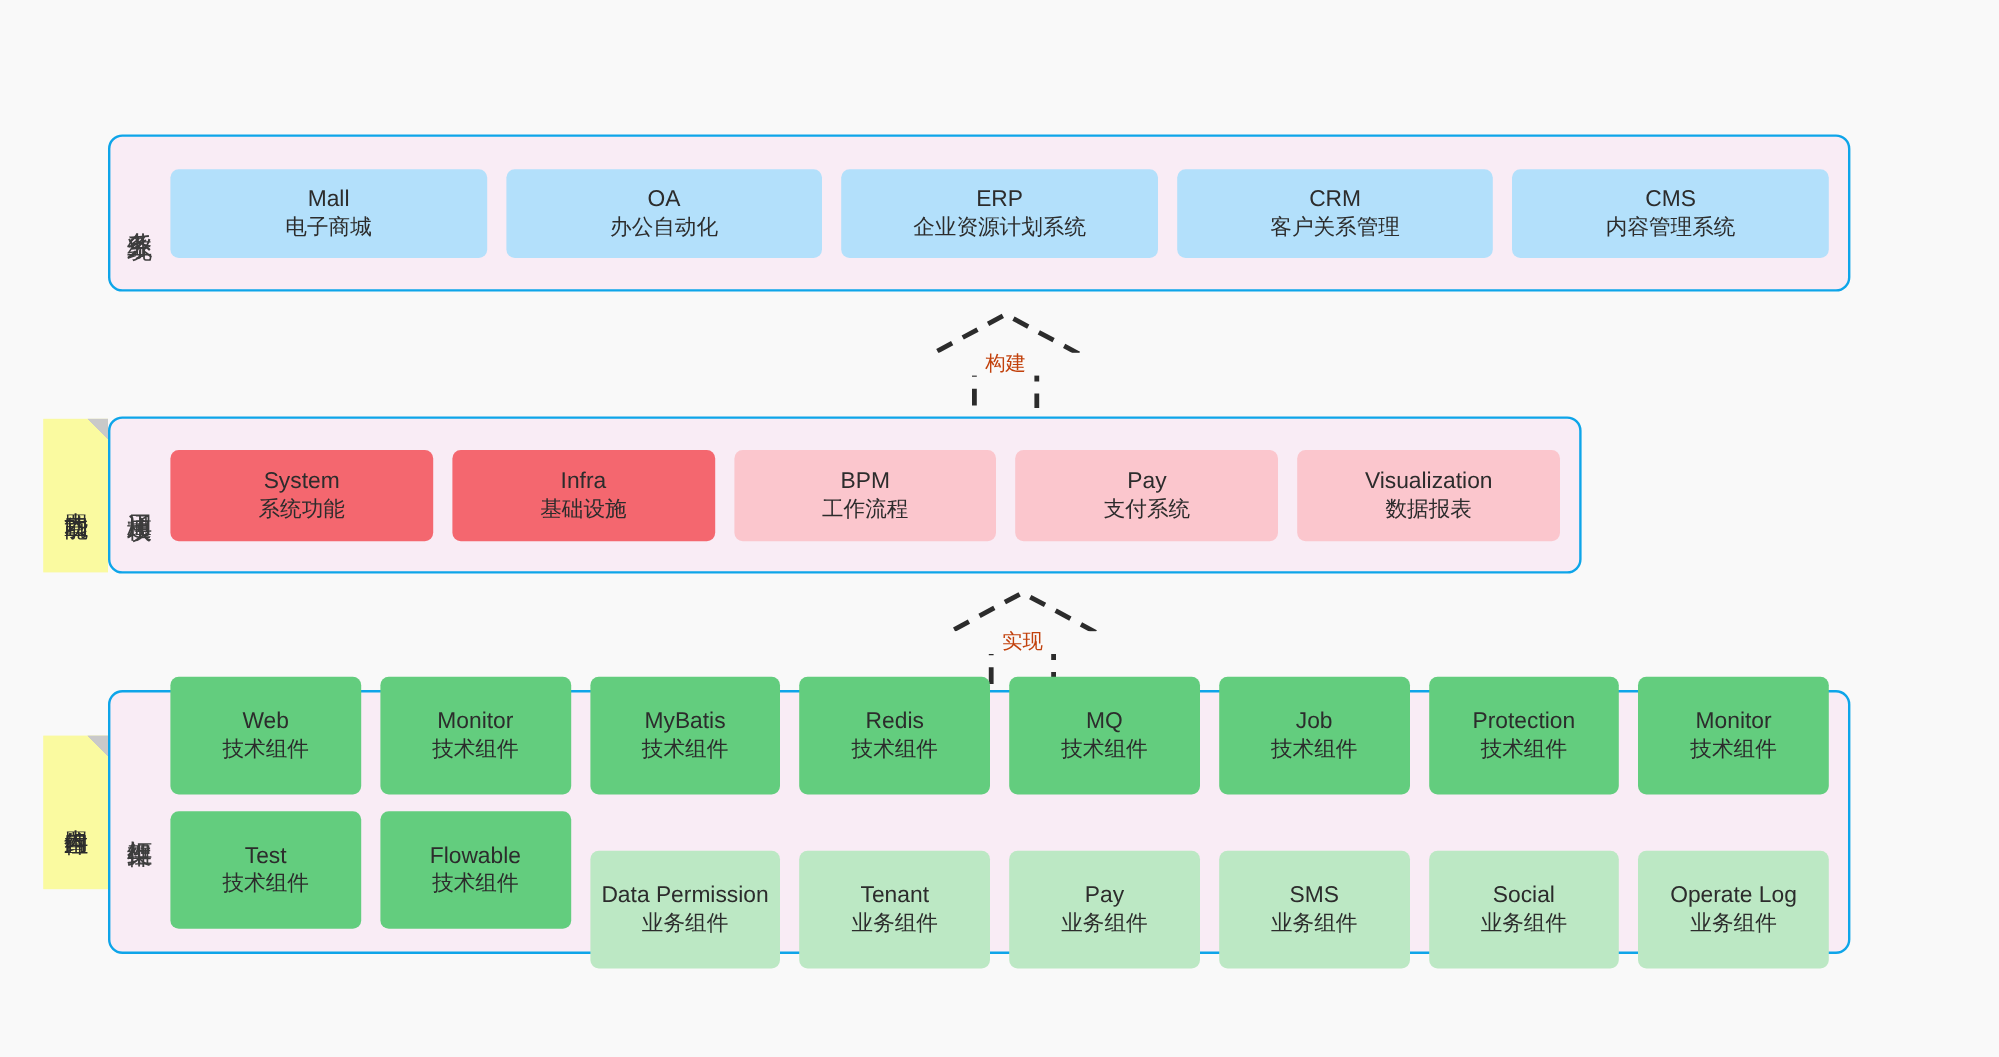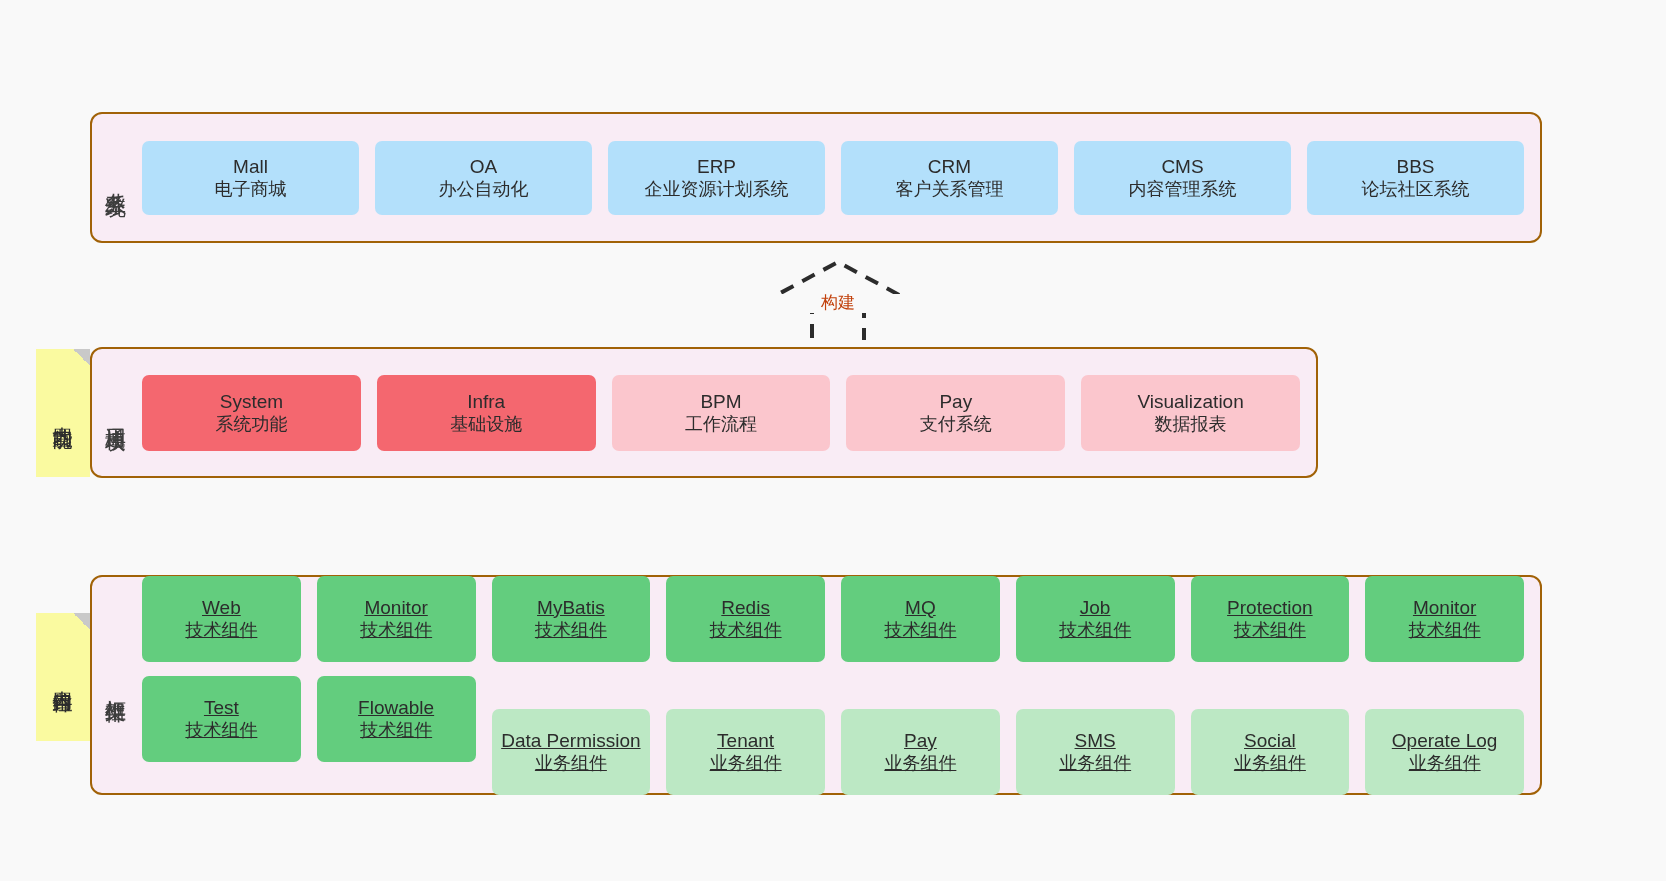--- a/index.html
+++ b/index.html
@@ -14,21 +14,21 @@
     position: relative;
     width: 1666px;
     height: 881px;
     background: #f9f9f9;
   }
 
   
   .layer {
     position: absolute;
     background: #f9ecf5;
-    border: 2px solid #a16207;
+    border: 2px solid #0ea5e9;
     border-radius: 12px;
     display: flex;
     align-items: stretch;
   }
   .layer-title {
     flex: 0 0 auto;
     width: 46px;
     display: flex;
     align-items: center;
     justify-content: center;
@@ -79,21 +79,21 @@
   
   #layer-business { left: 90px; top: 112px; width: 1452px; height: 131px; }
   #layer-business .cell { height: 74px; }
 
   
   #layer-modules { left: 90px; top: 347px; width: 1228px; height: 131px; }
   #layer-modules .cell { height: 76px; }
 
   
   #layer-framework { left: 90px; top: 575px; width: 1452px; height: 220px; }
-  #layer-framework .cell { height: 86px; text-decoration: underline; }
+  #layer-framework .cell { height: 98px; }
 
   
   .note {
     position: absolute;
     background: #fafaa0;
     width: 54px;
     display: flex;
     align-items: center;
     justify-content: center;
     font-size: 20px;
@@ -156,24 +156,20 @@
           <span class="t2">企业资源计划系统</span>
         </div>
         <div class="cell c-blue">
           <span class="t1">CRM</span>
           <span class="t2">客户关系管理</span>
         </div>
         <div class="cell c-blue">
           <span class="t1">CMS</span>
           <span class="t2">内容管理系统</span>
         </div>
-        <div class="cell c-blue">
-          <span class="t1">BBS</span>
-          <span class="t2">论坛社区系统</span>
-        </div>
       </div>
     </div>
   </div>
 
   <div class="arrow" id="arrow-build">
     <svg width="164" height="82" viewBox="0 0 164 82">
       <path d="M 4 46 L 82 4 L 160 46" fill="none" stroke="#2c2c2c" stroke-width="4" stroke-dasharray="14,10" stroke-linecap="butt"></path>
       <path d="M 4 46 L 56 46 L 56 82 M 108 46 L 160 46 M 108 46 L 108 82" fill="none" stroke="#2c2c2c" stroke-width="4" stroke-dasharray="14,10" stroke-linecap="butt"></path>
     </svg>
     <div class="arrow-label">构建</div>
@@ -204,20 +200,27 @@
           <span class="t2">支付系统</span>
         </div>
         <div class="cell c-pink">
           <span class="t1">Visualization</span>
           <span class="t2">数据报表</span>
         </div>
       </div>
     </div>
   </div>
 
+  <div class="arrow" id="arrow-realize">
+    <svg width="164" height="82" viewBox="0 0 164 82">
+      <path d="M 4 46 L 82 4 L 160 46" fill="none" stroke="#2c2c2c" stroke-width="4" stroke-dasharray="14,10" stroke-linecap="butt"></path>
+      <path d="M 4 46 L 56 46 L 56 82 M 108 46 L 160 46 M 108 46 L 108 82" fill="none" stroke="#2c2c2c" stroke-width="4" stroke-dasharray="14,10" stroke-linecap="butt"></path>
+    </svg>
+    <div class="arrow-label">实现</div>
+  </div>
 
   <div class="note" id="note-components">
     <span>内置组件</span>
   </div>
 
   <div class="layer" id="layer-framework">
     <div class="layer-title">框架组件</div>
     <div class="layer-body">
 
       <div class="row">

